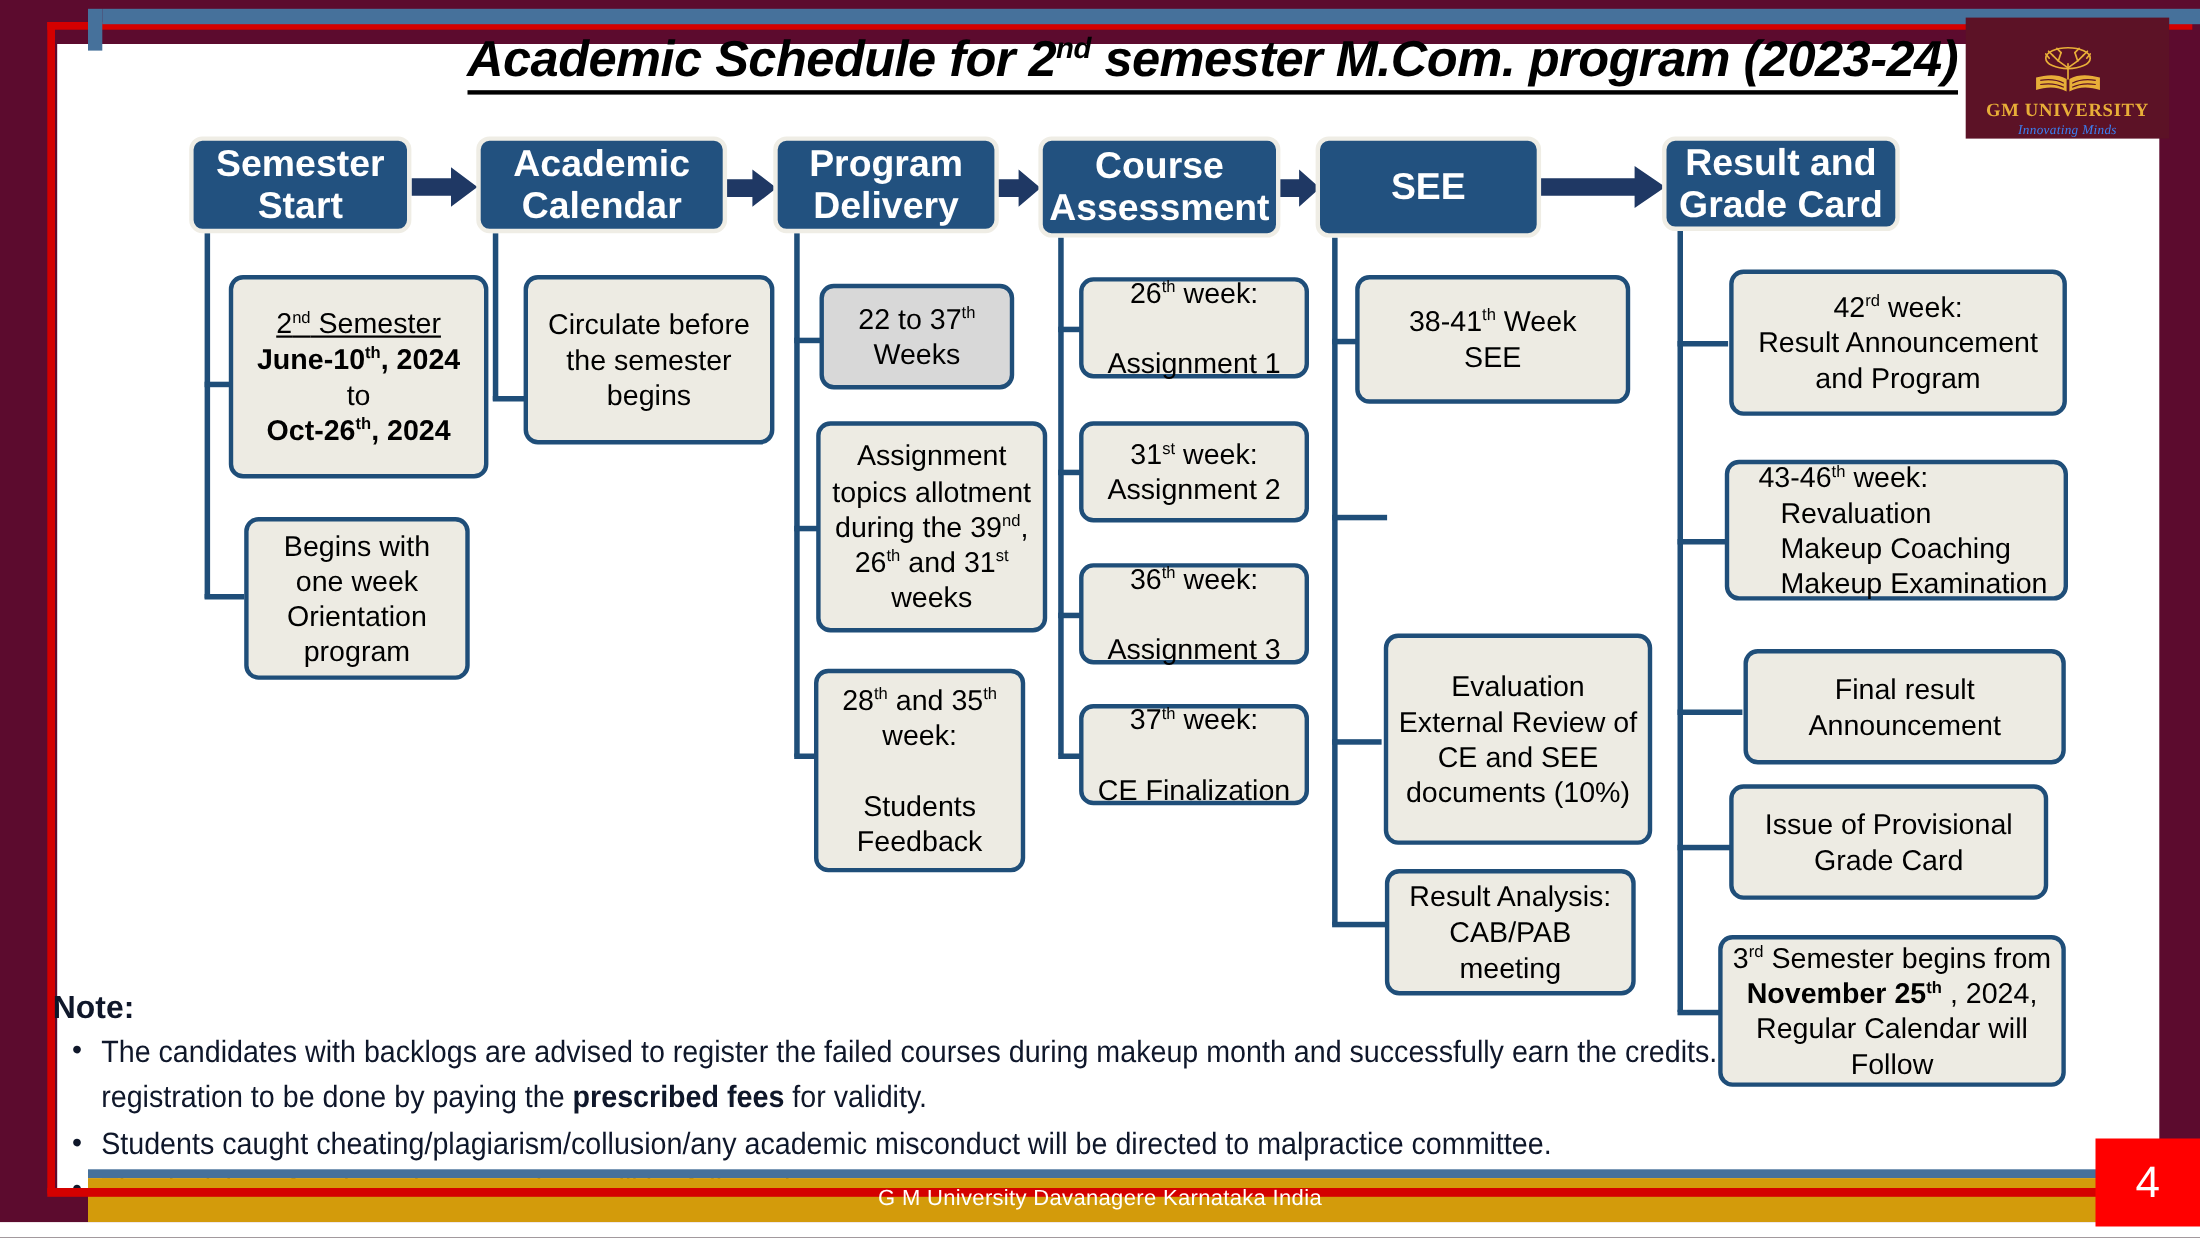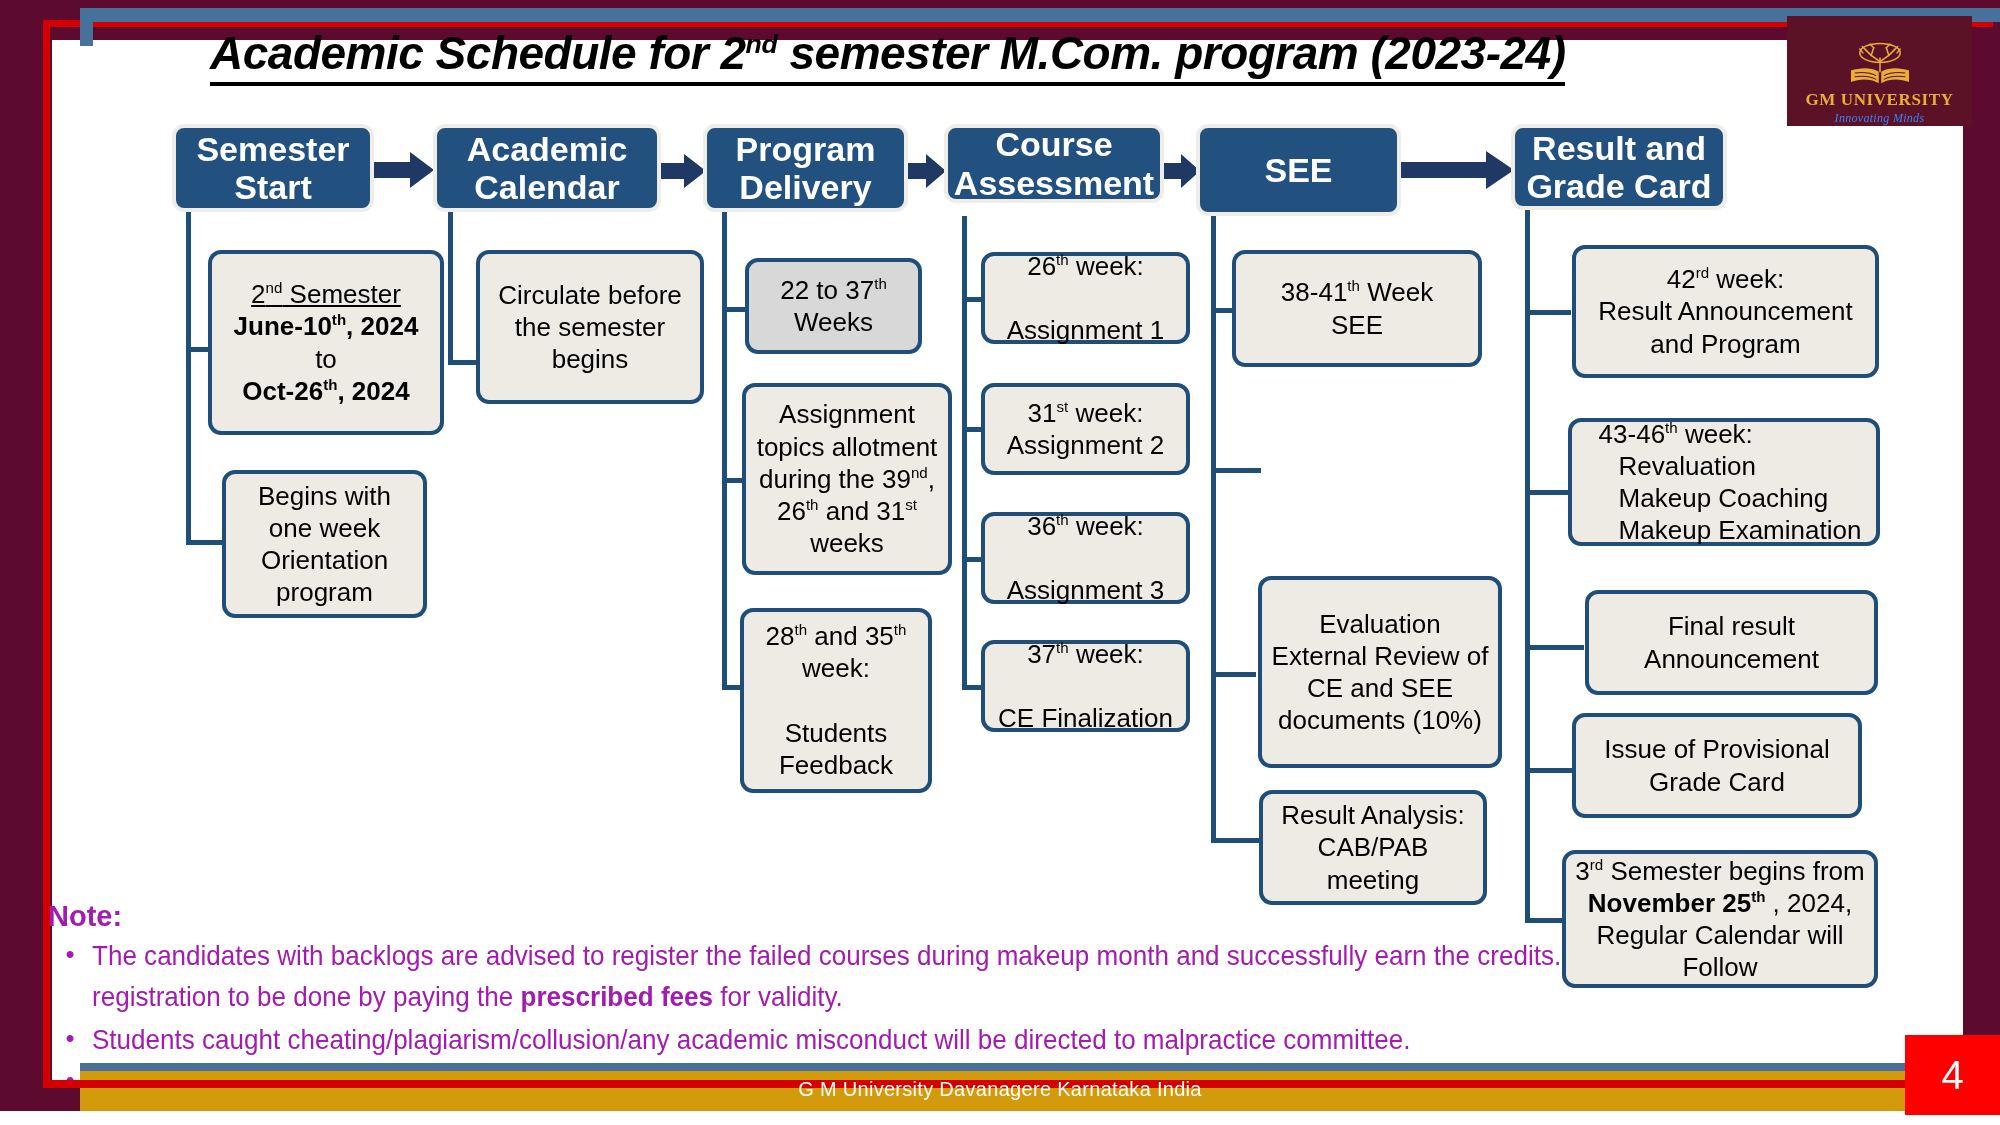--- a/index.html
+++ b/index.html
@@ -38,21 +38,21 @@
     display:flex;flex-direction:column;align-items:center;justify-content:space-between;
     padding-top:23px;
   }
   .logo-mark{width:84px;height:58px;display:block;}
   .logo-name{color:#E8AE38;font-family:"Liberation Serif",serif;font-weight:bold;font-size:17px;letter-spacing:.6px;margin-top:-2px;}
   .logo-tag{color:#3b82f6;font-family:"Liberation Serif",serif;font-style:italic;font-size:12px;letter-spacing:.3px;margin-top:1px;}
 
   
   .title{
     position:absolute;left:210px;top:26px;width:1570px;
-    text-align:left;
+    text-align:right;
     font-family:"Liberation Sans", sans-serif;
     font-weight:bold;font-style:italic;
     font-size:46px;color:#000;
     letter-spacing:-0.5px;
     white-space:nowrap;
   }
   .title span.u{border-bottom:4px solid #000;padding-bottom:3px;}
   sup{font-size:.58em;vertical-align:super;line-height:0;}
 
   
@@ -90,21 +90,21 @@
   .cbox .u{text-decoration:underline;}
 
   
   .vline{position:absolute;background:#1F4E79;width:5px;z-index:2;}
   .hline{position:absolute;background:#1F4E79;height:5px;z-index:2;}
 
   
   .note{
     position:absolute;left:48px;top:900px;width:1700px;
     font-family:"Liberation Sans", sans-serif;
-    color:#a21caf;
+    color:#0f172a;
   }
   .note-head{font-size:29px;font-weight:bold;margin-bottom:2px;}
   .note-row{display:flex;align-items:flex-start;margin-bottom:1px;}
   .note-bullet{width:44px;flex:0 0 44px;text-align:center;font-size:26px;line-height:1.5;}
   .note-text{font-size:28px;line-height:1.48;transform:scaleX(0.93);transform-origin:left center;white-space:normal;}
   .note-text b{font-weight:bold;}
 
   
   .slidenum{
     position:absolute;left:1905px;top:1035px;width:95px;height:80px;
@@ -157,21 +157,21 @@
 
   <div class="hdr" style="left:172px;top:124px;width:202px;height:88px;">
     <div><span>Semester</span><br><span>Start</span></div>
   </div>
   <div class="hdr" style="left:433px;top:124px;width:228px;height:88px;">
     <div><span>Academic</span><br><span>Calendar</span></div>
   </div>
   <div class="hdr" style="left:703px;top:124px;width:205px;height:88px;">
     <div><span>Program</span><br><span>Delivery</span></div>
   </div>
-  <div class="hdr" style="left:944px;top:124px;width:220px;height:79px;">
+  <div class="hdr" style="left:944px;top:124px;width:220px;height:92px;">
     <div><span>Course</span><br><span>Assessment</span></div>
   </div>
   <div class="hdr" style="left:1196px;top:124px;width:205px;height:92px;">
     <div><span>SEE</span></div>
   </div>
   <div class="hdr" style="left:1511px;top:124px;width:216px;height:86px;">
     <div><span>Result and</span><br><span>Grade Card</span></div>
   </div>
 
   <svg class="arrow" style="left:374px;top:150px;width:62px;height:40px;" viewBox="0 0 62 40">

